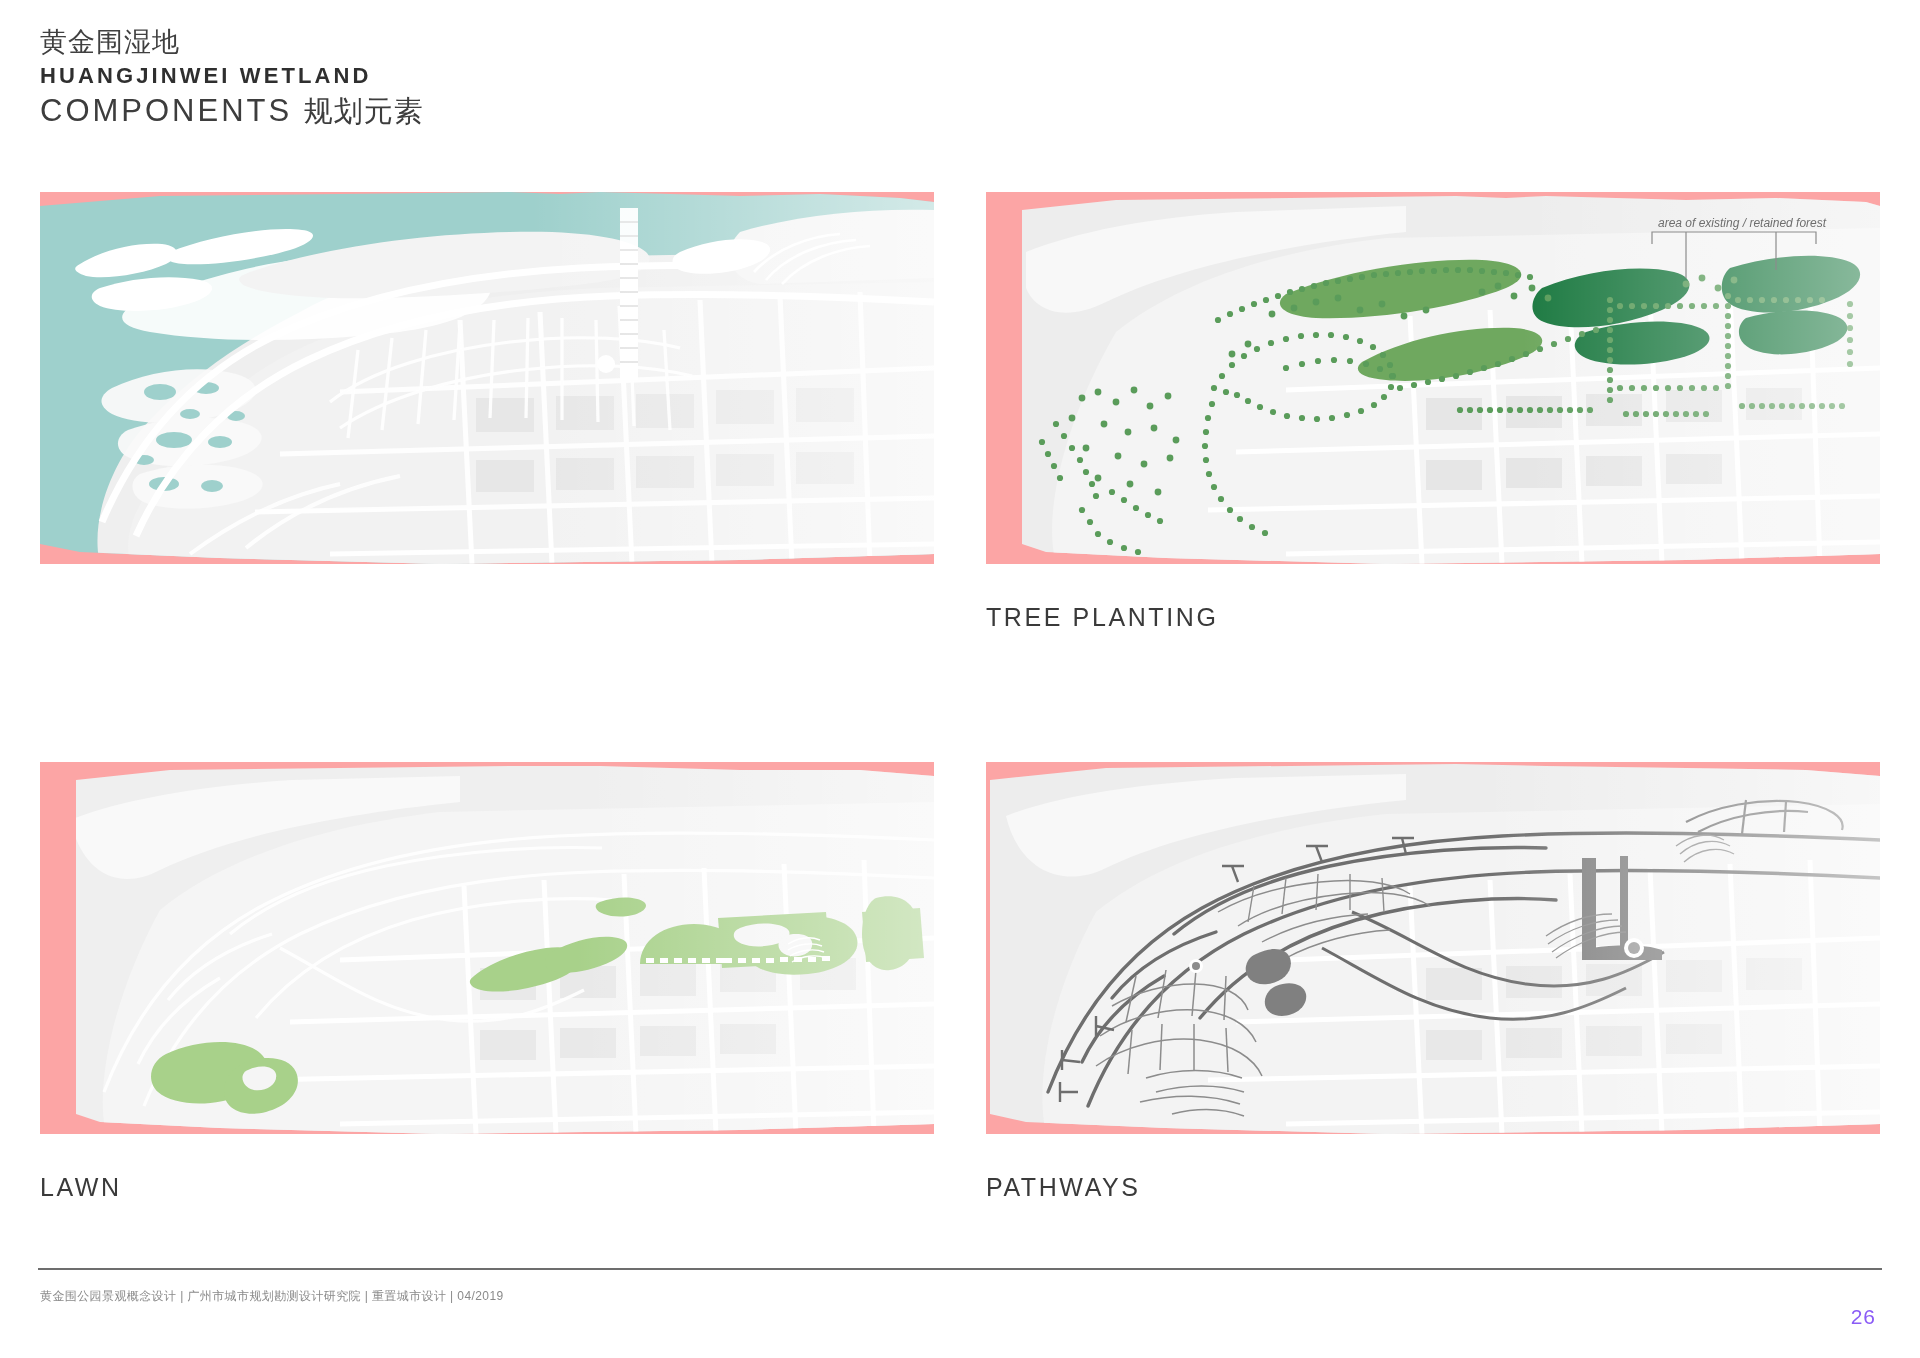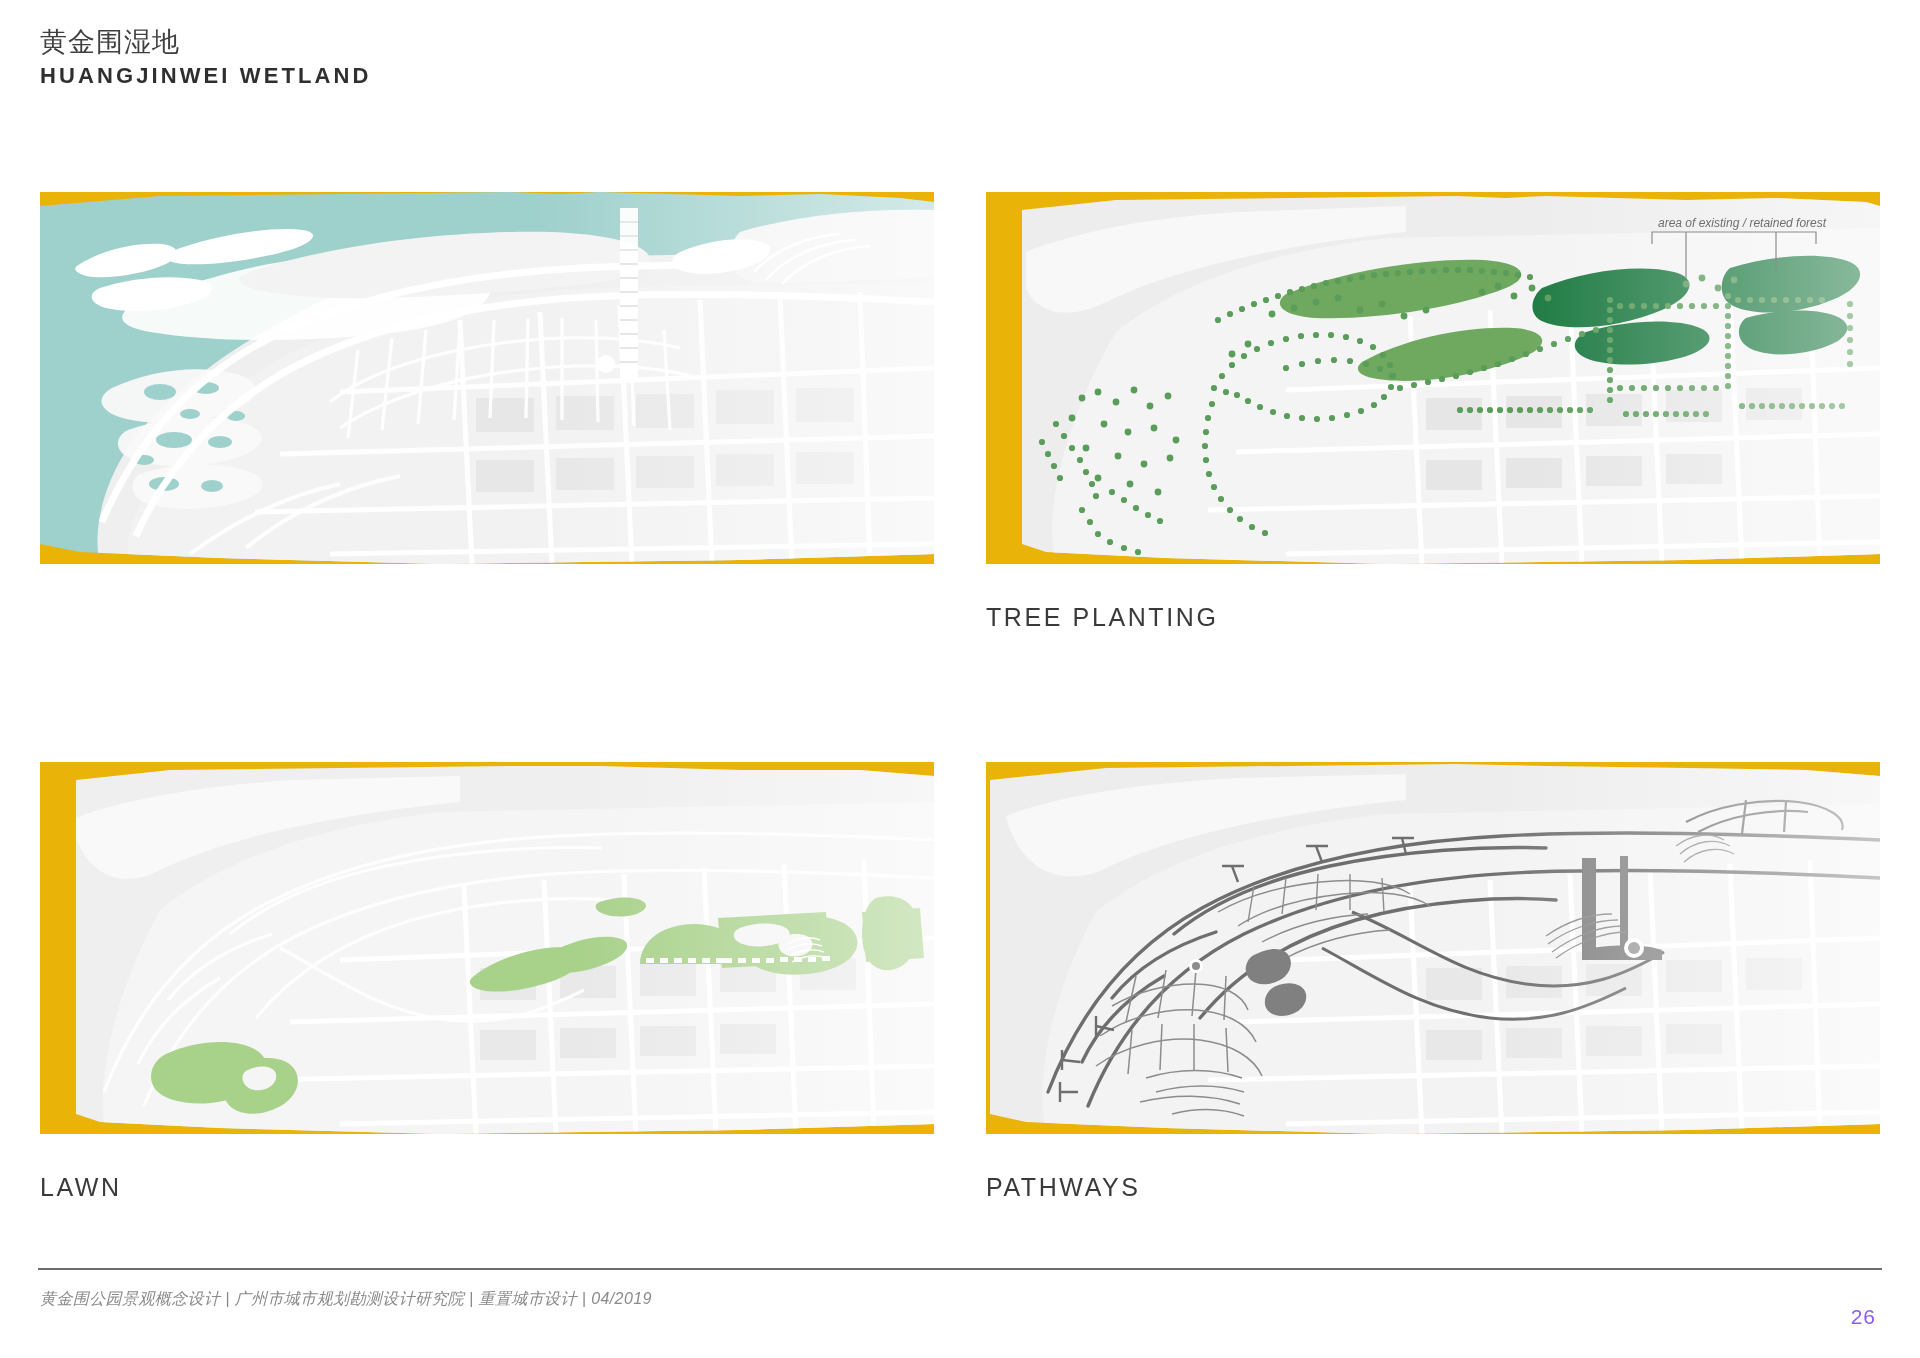--- a/index.html
+++ b/index.html
@@ -63,21 +63,21 @@
   }
   .panel-row.second { margin-top: 130px; }
   .panel {
     width: 894px;
   }
   .panel-figure {
     width: 894px;
     height: 372px;
     position: relative;
     overflow: hidden;
-    background: #eab308;
+    background: #fca5a5;
   }
   .panel-figure svg { display: block; }
   .panel-caption {
     margin-top: 39px;
     font-size: 25px;
     font-weight: 300;
     letter-spacing: 2.6px;
     color: #3a3a3a;
   }
 
@@ -90,24 +90,23 @@
     height: 2px;
     background: #6d6d6d;
   }
   .footer {
     position: absolute;
     left: 40px;
     top: 1287px;
     line-height: 1.55;
   }
   .footer-cn {
-    font-size: 16px;
+    font-size: 12px;
     color: #8a8a8a;
     letter-spacing: 0.4px;
-    font-style: italic;
   }
   .footer-en {
     font-size: 14.5px;
     color: #8a8a8a;
     letter-spacing: 0.25px;
   }
   .page-num {
     position: absolute;
     right: 44px;
     top: 1305px;
@@ -116,20 +115,24 @@
     color: #8b5cf6;
     letter-spacing: 1px;
   }
 </style>
 </head>
 <body>
 
 <div class="title-block">
   <div class="title-cn">黄金围湿地</div>
   <div class="title-en">HUANGJINWEI WETLAND</div>
+  <div class="title-sub">
+    <span>COMPONENTS</span>
+    <span class="cn">规划元素</span>
+  </div>
 </div>
 
 <div class="panels">
 
   <div class="panel-row">
 
     <div class="panel">
       <div class="panel-figure">
         <svg viewBox="0 0 894 372" width="894" height="372" xmlns="http://www.w3.org/2000/svg">
           <defs>

